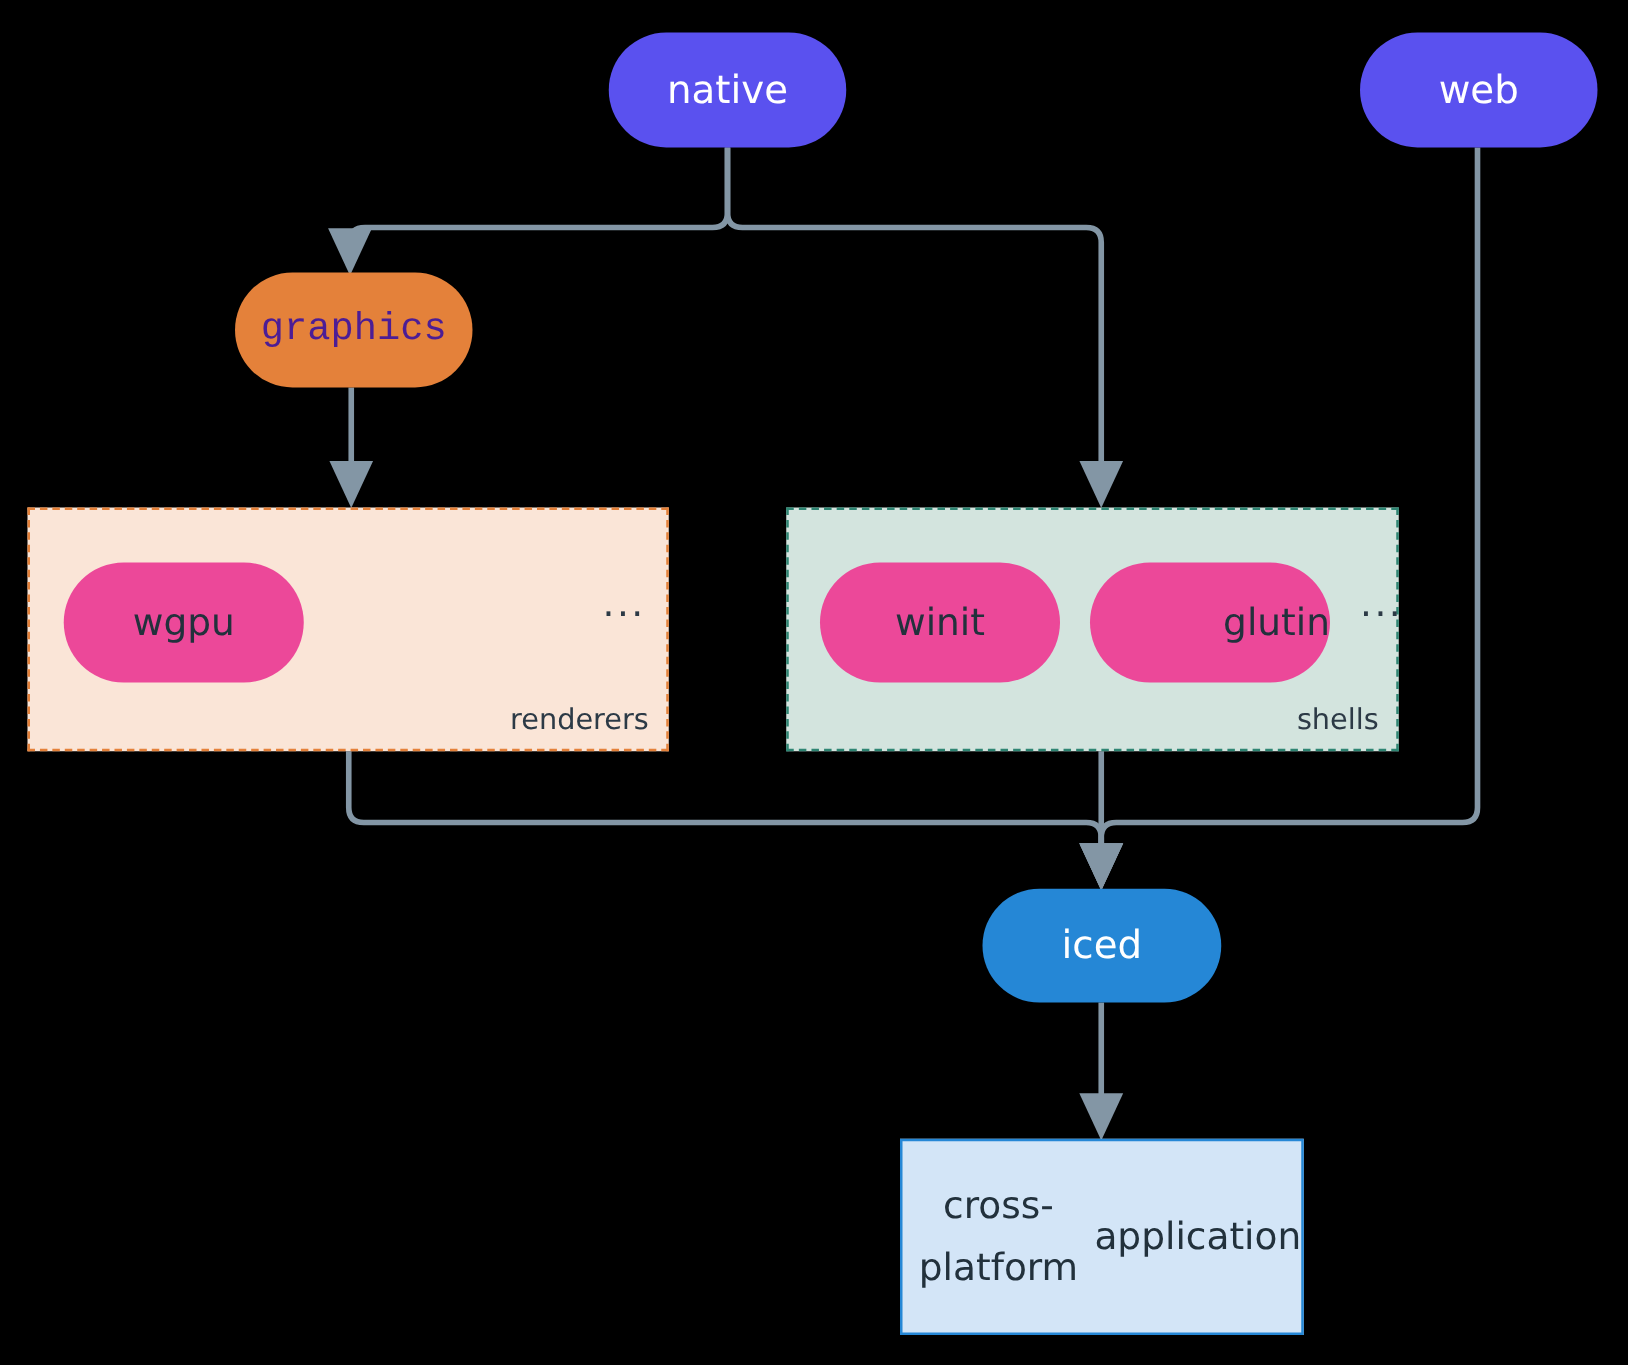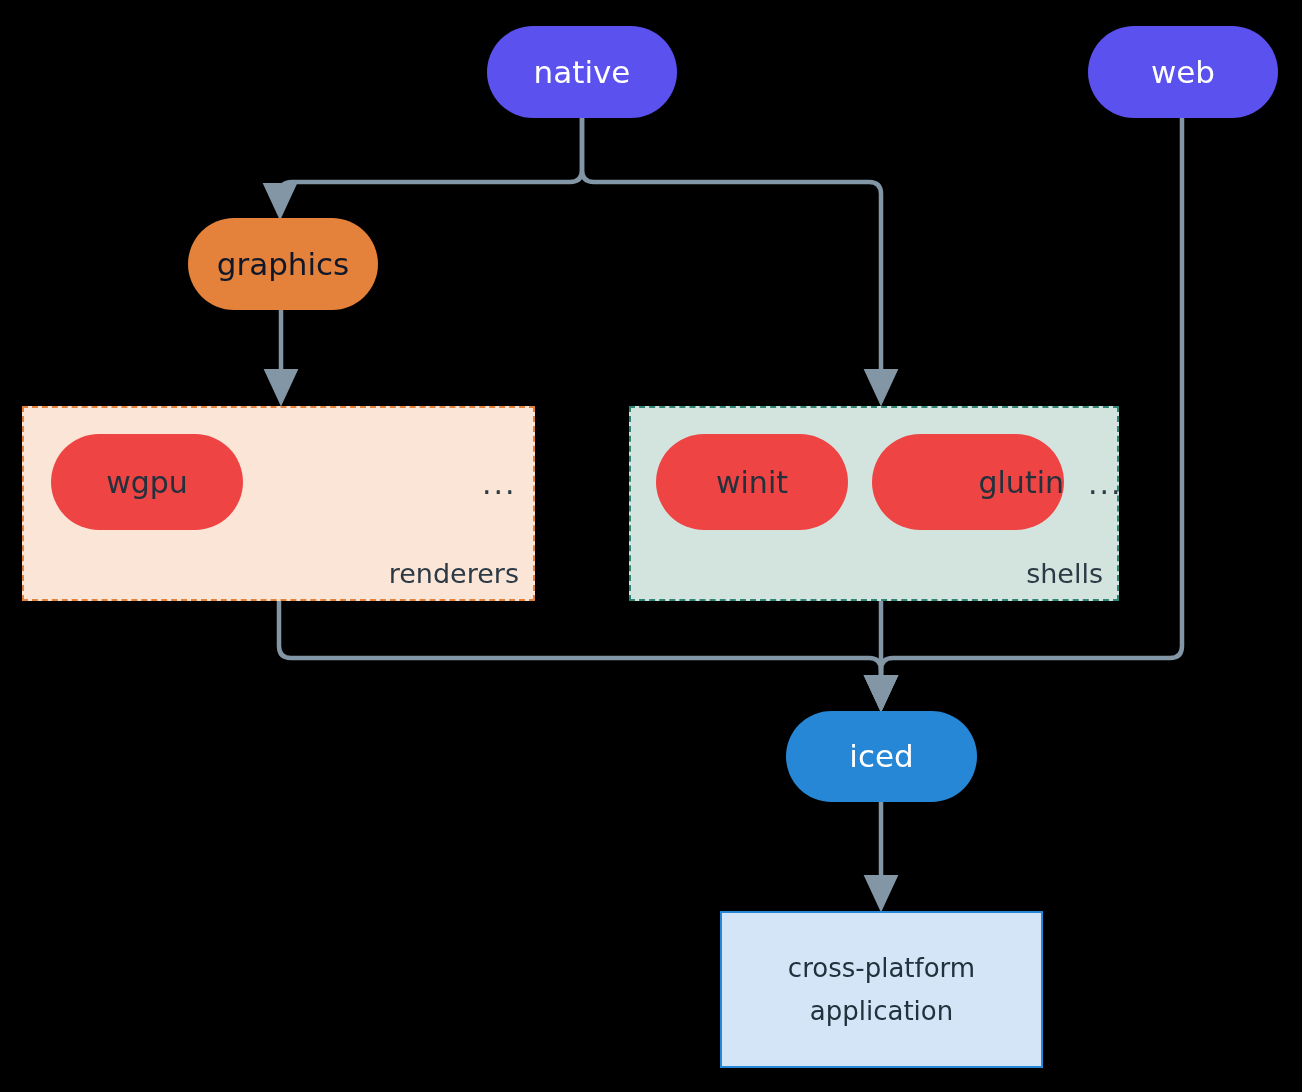--- a/index.html
+++ b/index.html
@@ -45,22 +45,23 @@
     background: #5a51ef;
   }
   .node-web {
     left: 1088px; top: 26px; width: 190px; height: 92px;
     background: #5a51ef;
   }
   .node-graphics {
     left: 188px; top: 218px; width: 190px; height: 92px;
     background: #e4813a;
     border-radius: 46px;
-    color: #0f172a;
+    color: #4c1d95;
     font-size: 31px;
+    font-family: Liberation Mono, monospace;
   }
   .node-iced {
     left: 786px; top: 711px; width: 191px; height: 91px;
     background: #2587d6;
     border-radius: 46px;
     color: #ffffff;
     font-size: 31px;
   }
   .cluster {
     position: absolute;
@@ -73,50 +74,49 @@
   }
   .cluster-shells {
     left: 629px; top: 406px; width: 490px; height: 195px;
     background: #d3e4de;
     border: 2px dashed #2f8573;
   }
   .cluster-label {
     position: absolute;
     right: 14px;
     bottom: 10px;
-    font-size: 27px;
+    font-size: 23px;
     color: #2c3a46;
   }
   .sub-pill {
     position: absolute;
     box-sizing: border-box;
     display: flex;
     align-items: center;
     justify-content: center;
-    background: #ef4444;
+    background: #ec4899;
     border-radius: 48px;
     color: #22313c;
     font-size: 30px;
     height: 96px;
-    top: 26px;
+    top: 42px;
   }
   .ellipsis {
     position: absolute;
     top: 58px;
     font-size: 30px;
     color: #2c3a46;
     letter-spacing: 2px;
   }
   .node-app {
     left: 720px; top: 911px; width: 323px; height: 157px;
     background: #d3e5f7;
     border: 2px solid #2587d6;
     color: #22313c;
-    font-size: 26px;
-    flex-direction: column;
+    font-size: 30px;
     line-height: 1.65;
   }
 </style>
 </head>
 <body>
 
 <div id="stage">
 
   <svg id="edges" viewBox="0 0 1302 1092" width="1302" height="1092">
     <defs>

